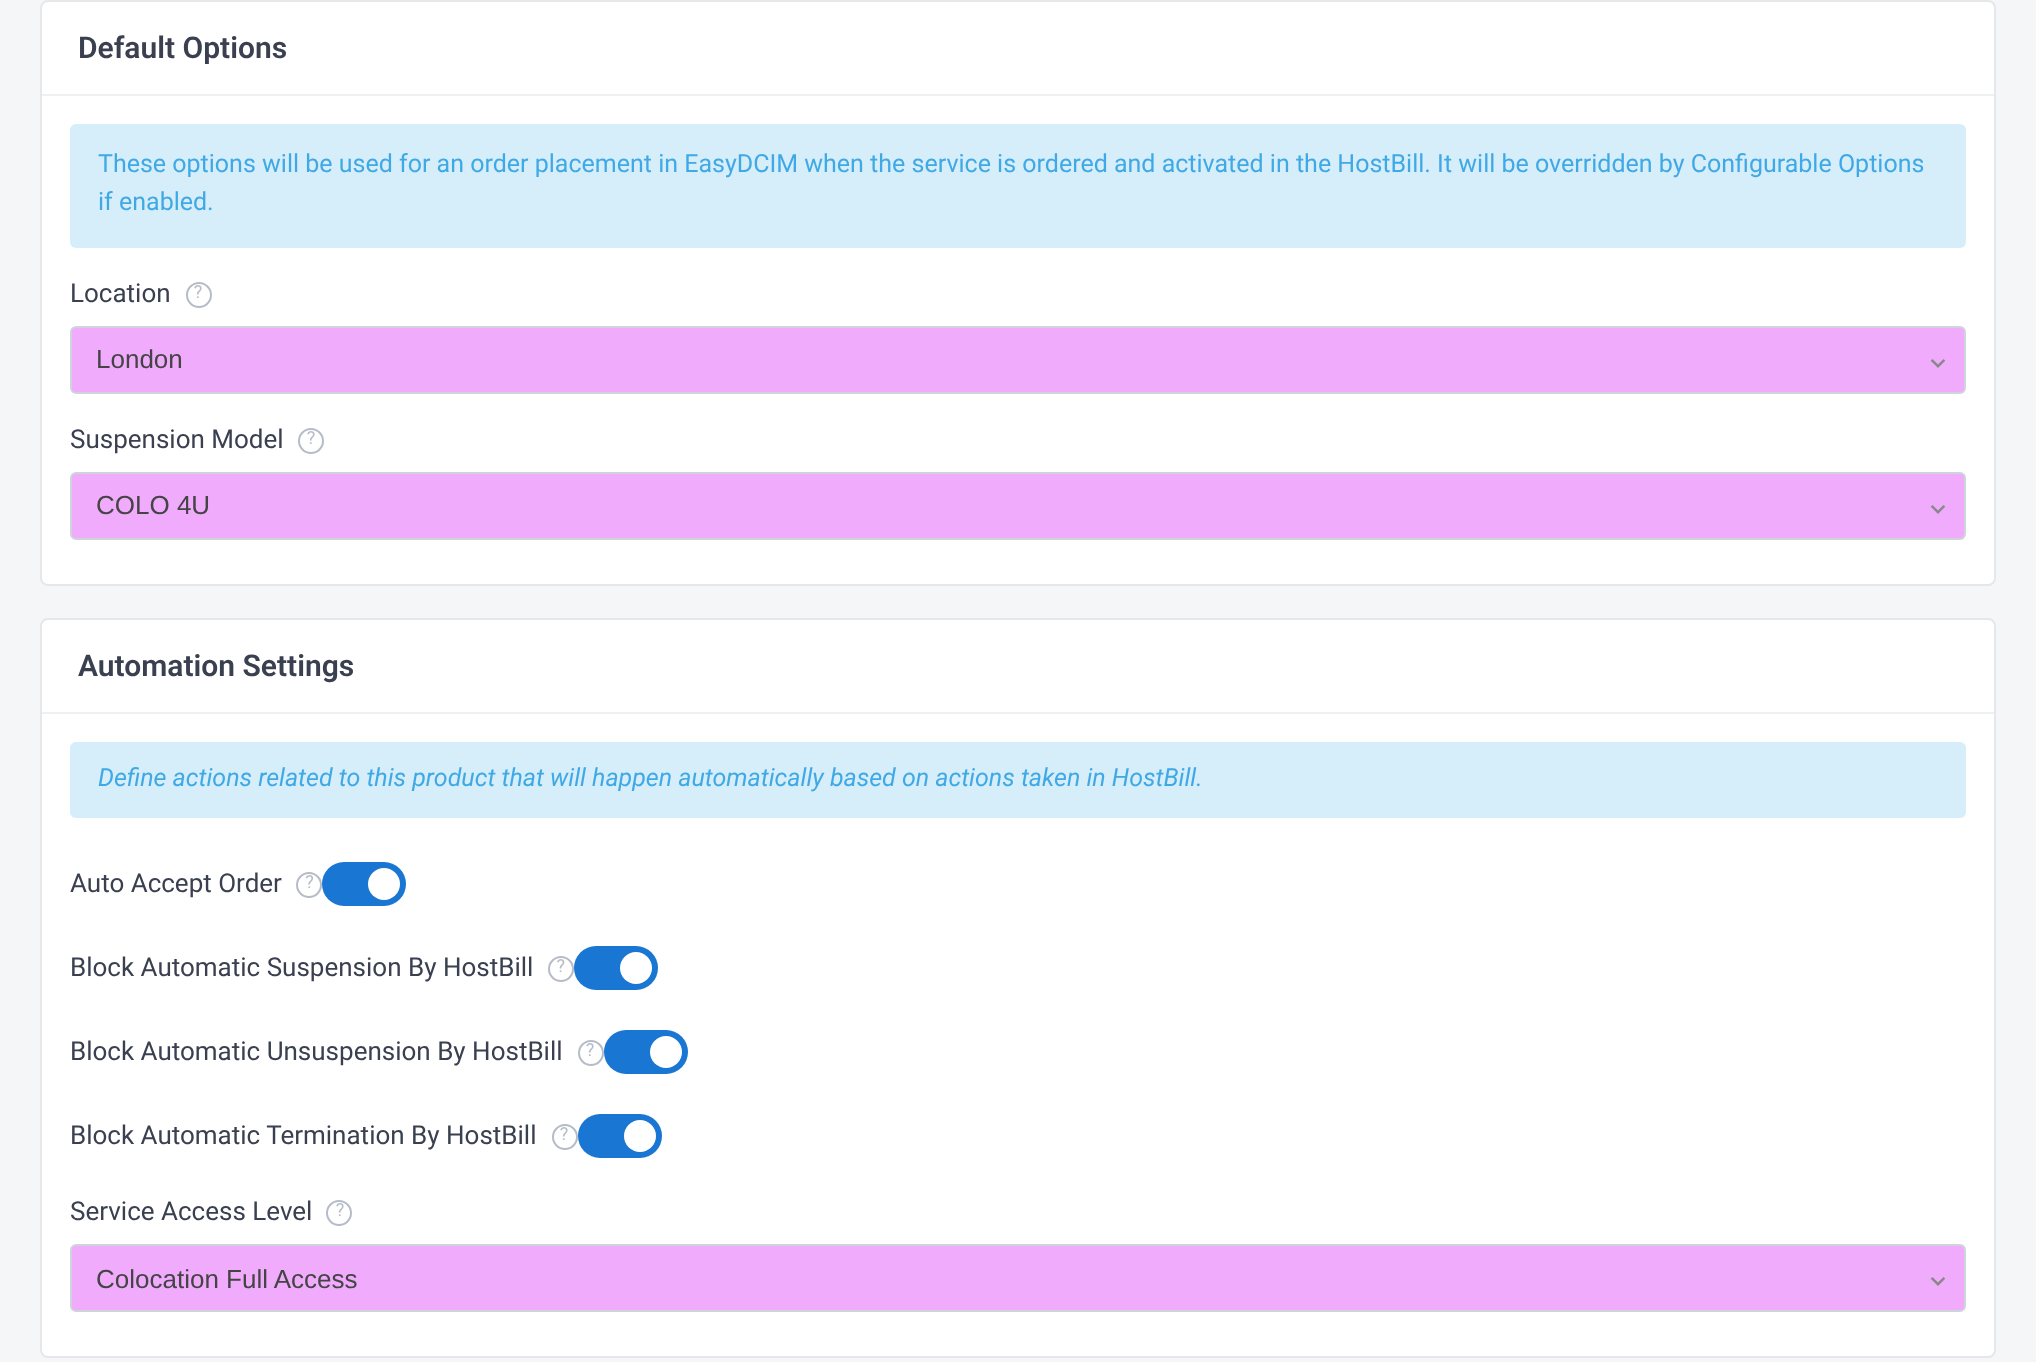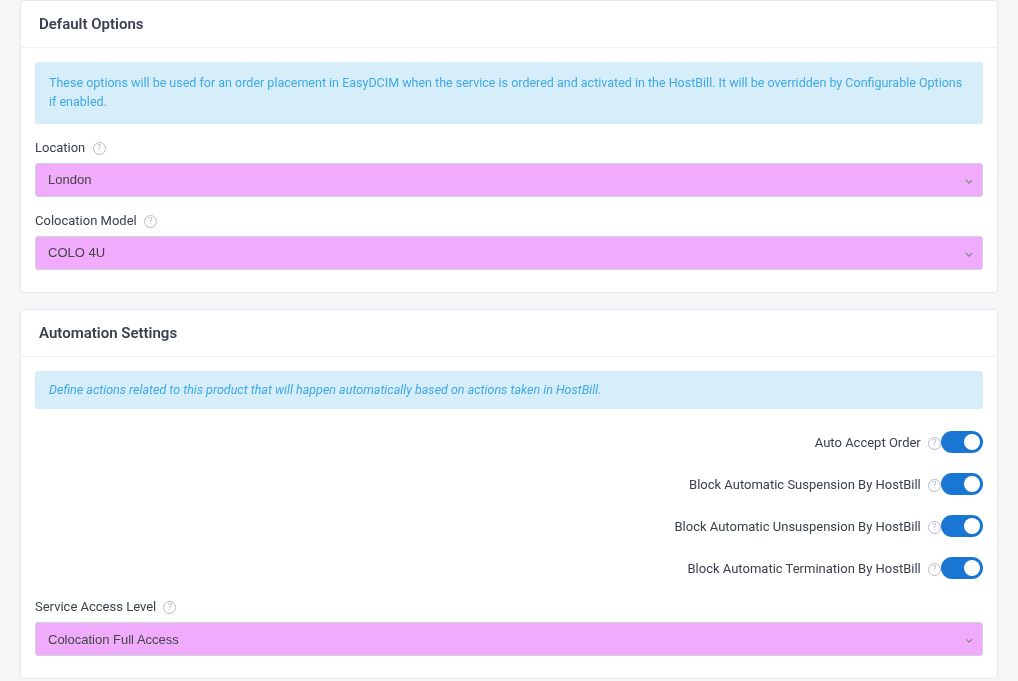--- a/index.html
+++ b/index.html
@@ -88,21 +88,21 @@
       position: absolute;
       right: 10px;
       top: 50%;
       transform: translateY(-50%);
       pointer-events: none;
       color: #888;
     }
     .toggle-row {
       display: flex;
       align-items: center;
-      justify-content: flex-end;
+      justify-content: flex-start;
       margin-bottom: 20px;
     }
     .toggle-row:last-of-type {
       margin-bottom: 16px;
     }
     .toggle-label {
       font-size: 13px;
       color: #3a4050;
     }
     .toggle {
@@ -156,21 +156,21 @@
         <span class="select-caret">
           <svg width="8" height="8" viewBox="0 0 10 10">
               <path d="M1 3 L5 7 L9 3" fill="none" stroke="currentColor" stroke-width="1.5"></path>
             </svg>
         </span>
       </div>
     </div>
 
     <div class="form-group">
       <label class="form-label">
-        <span>Colocation Model</span>
+        <span>Suspension Model</span>
         <span class="help-icon">?</span>
       </label>
       <div class="select-wrapper">
         <select class="form-select">
           <option>COLO 4U</option>
         </select>
         <span class="select-caret">
           <svg width="8" height="8" viewBox="0 0 10 10">
               <path d="M1 3 L5 7 L9 3" fill="none" stroke="currentColor" stroke-width="1.5"></path>
             </svg>

